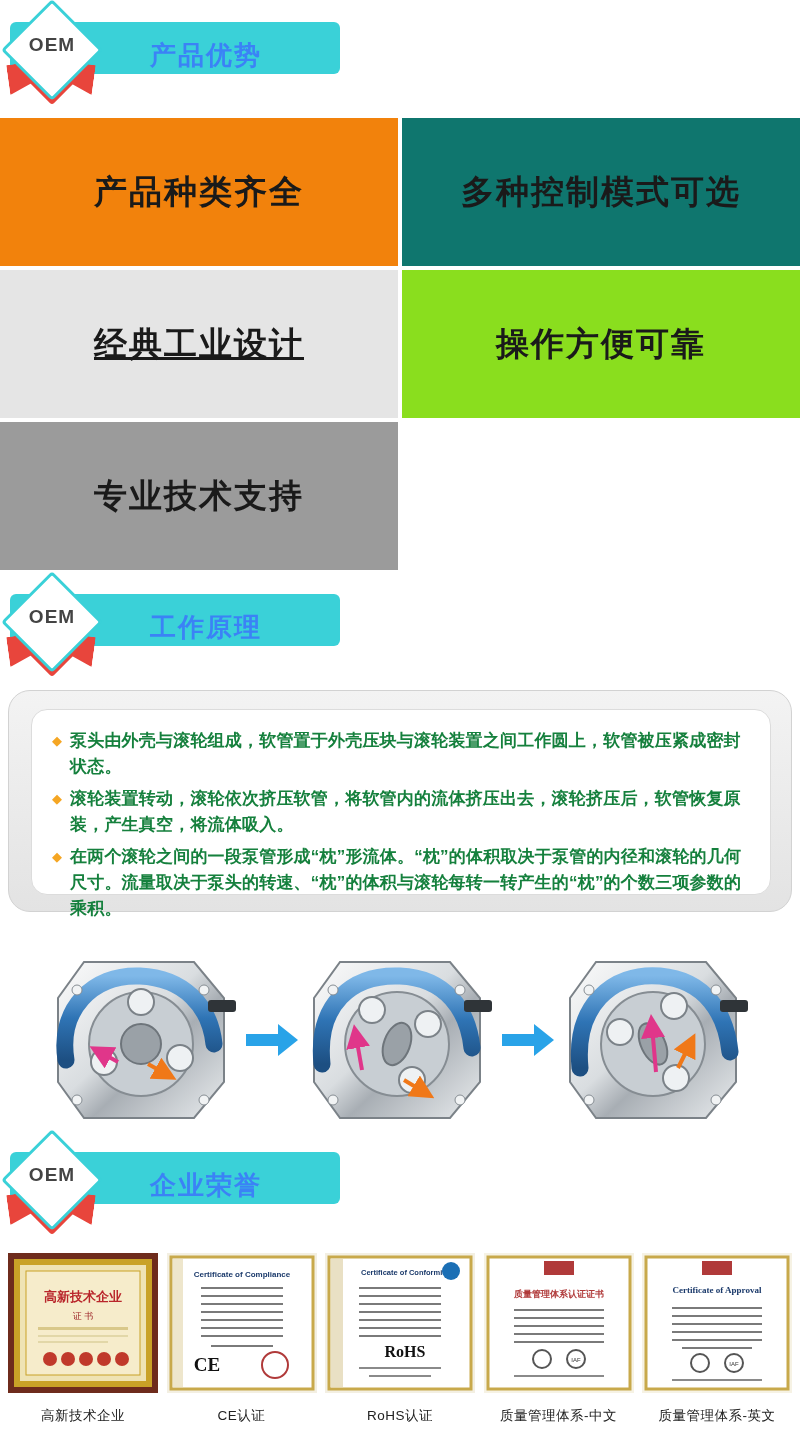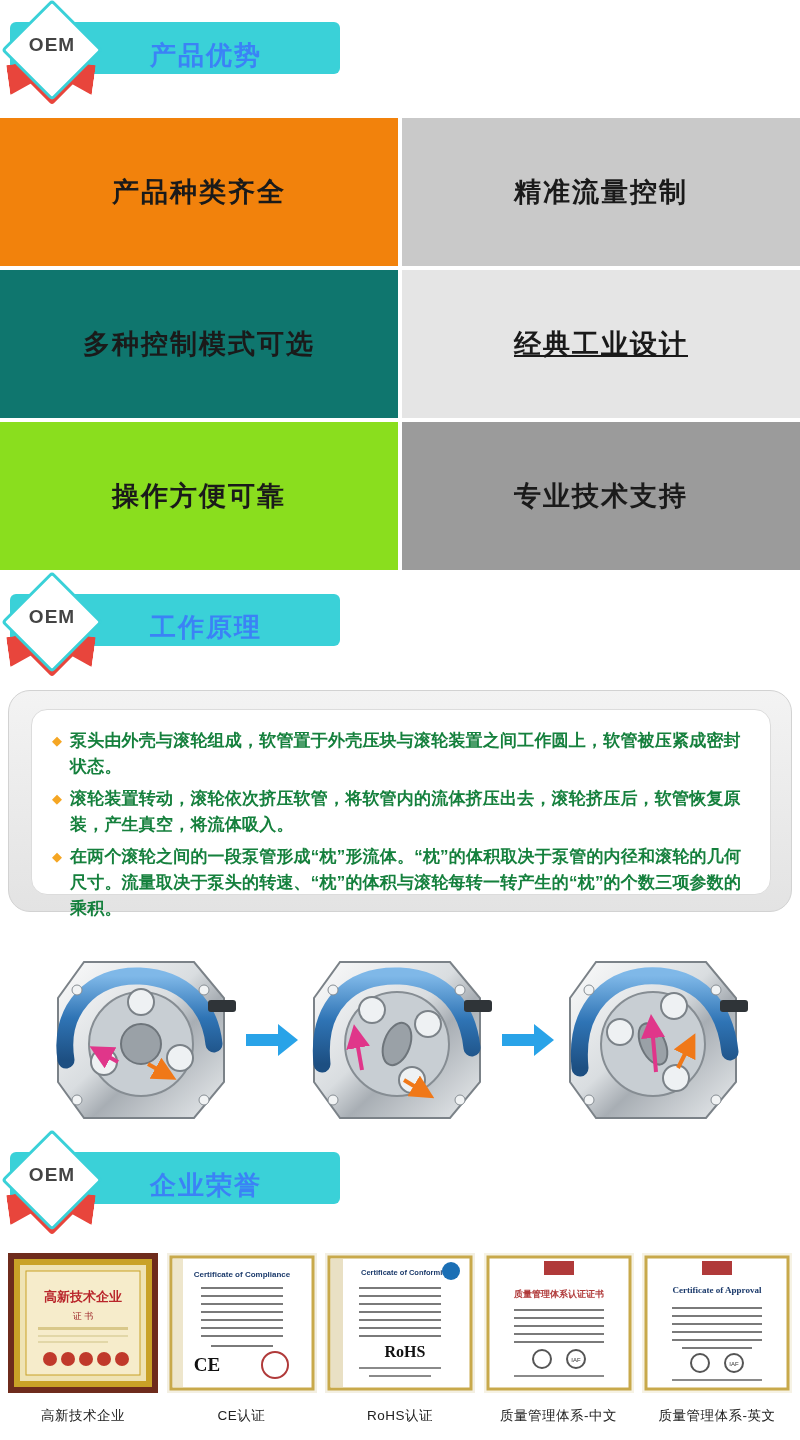--- a/index.html
+++ b/index.html
@@ -102,21 +102,21 @@
     height: 455px;
     display: grid;
     grid-template-columns: 398px 398px;
     grid-template-rows: 148px 148px 148px;
     gap: 4px 4px;
   }
   .adv-cell {
     display: flex;
     align-items: center;
     justify-content: center;
-    font-size: 27px;
+    font-size: 33px;
     font-weight: bold;
     letter-spacing: 2px;
   }
 
   
   .principle-outer {
     position: absolute;
     left: 8px;
     top: 690px;
     width: 784px;
@@ -206,23 +206,20 @@
     <div class="tail-right"></div>
     <div class="center-dia"></div>
     <div class="diamond"></div>
     <div class="oem">OEM</div>
   </div>
 </div>
 
 <div class="adv-grid">
   <div class="adv-cell" style="background:#f2820c;color:#1a1a1a;">
     <span>产品种类齐全</span>
-  </div>
-  <div class="adv-cell" style="background:#c9c9c9;color:#1a1a1a;">
-    <span>精准流量控制</span>
   </div>
   <div class="adv-cell" style="background:#0f766e;color:#1a1a1a;">
     <span>多种控制模式可选</span>
   </div>
   <div class="adv-cell" style="background:#e5e5e5;color:#1a1a1a;text-decoration:underline;">
     <span>经典工业设计</span>
   </div>
   <div class="adv-cell" style="background:#8ade1e;color:#1a1a1a;">
     <span>操作方便可靠</span>
   </div>

